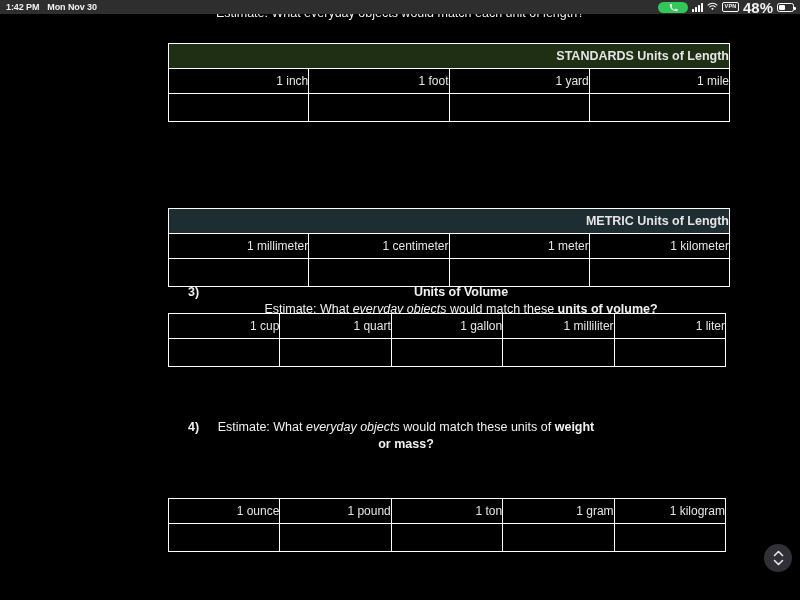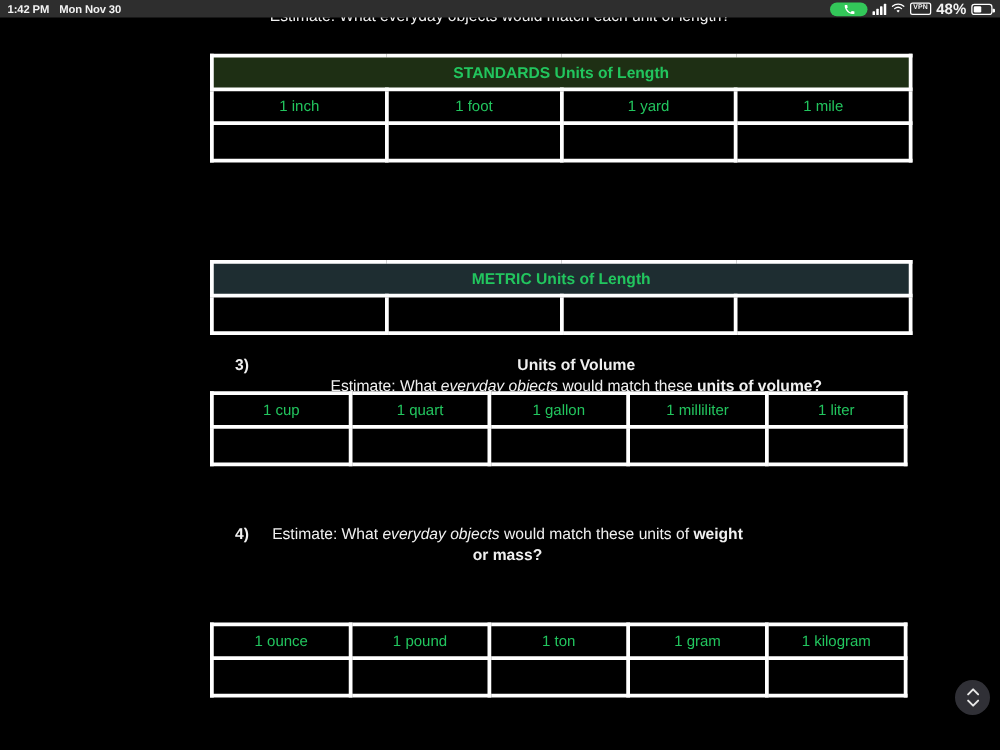--- a/index.html
+++ b/index.html
@@ -73,21 +73,21 @@
   .vpn-badge {
     border: 1px solid #ffffff;
     border-radius: 2px;
     font-size: 5.5px;
     font-weight: bold;
     line-height: 1;
     padding: 1px 1.5px;
     letter-spacing: 0.2px;
   }
   .batt-pct {
-    font-size: 12px;
+    font-size: 15px;
     font-weight: bold;
   }
   .battery {
     position: relative;
     width: 17px;
     height: 9px;
     border: 1px solid #ffffff;
     border-radius: 2.5px;
     box-sizing: border-box;
     display: flex;
@@ -129,24 +129,24 @@
     color: #f0f0f0;
     white-space: nowrap;
   }
 
   .qtable {
     position: absolute;
     border-collapse: collapse;
     table-layout: fixed;
   }
   .qtable td, .qtable th {
-    border: 3px solid #ffffff;
+    border: 1px solid #ffffff;
     background: #000000;
-    color: #22c55e;
-    text-align: center;
+    color: #e5e5e5;
+    text-align: right;
     font-size: 12px;
     font-weight: normal;
     padding: 0;
     height: 24px;
     vertical-align: middle;
   }
   .qtable th.banner {
     font-weight: bold;
     font-size: 12.5px;
     height: 24px;
@@ -227,20 +227,26 @@
       </tr>
     </tbody>
   </table>
 
   <table class="qtable" id="t-metric" style="left:168px; top:171px; width:562px;margin-top:37px;">
     <tbody>
       <tr>
         <th class="banner" colspan="4" id="t1-banner" style="background: rgb(30, 45, 49);">METRIC Units of Length</th>
       </tr>
       <tr>
+        <td>1 millimeter</td>
+        <td>1 centimeter</td>
+        <td>1 meter</td>
+        <td>1 kilometer</td>
+      </tr>
+      <tr>
         <td class="answer"></td>
         <td class="answer"></td>
         <td class="answer"></td>
         <td class="answer"></td>
       </tr>
     </tbody>
   </table>
 
   <div class="section" style="left:188px; top:284px; width:520px;">
     <span class="num">3)</span>

